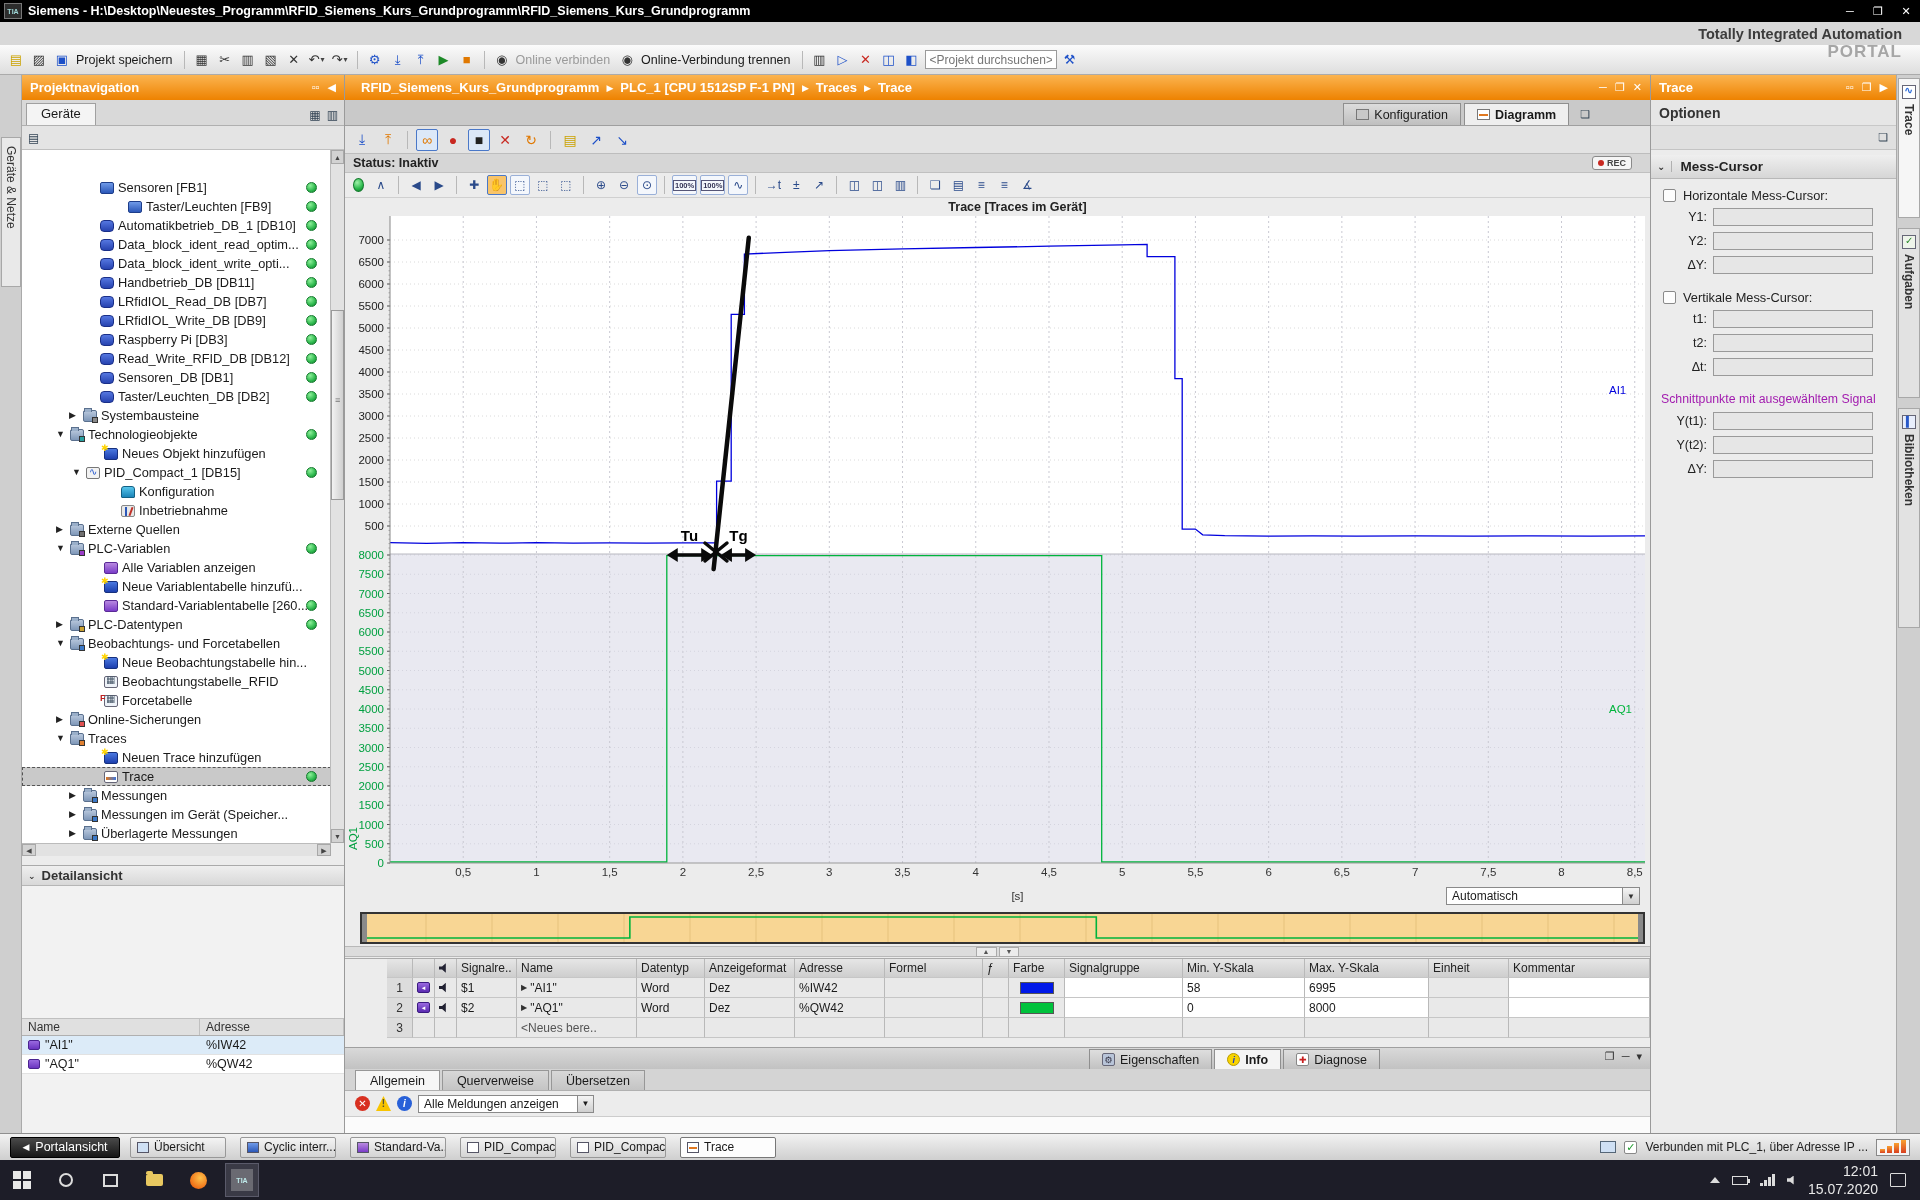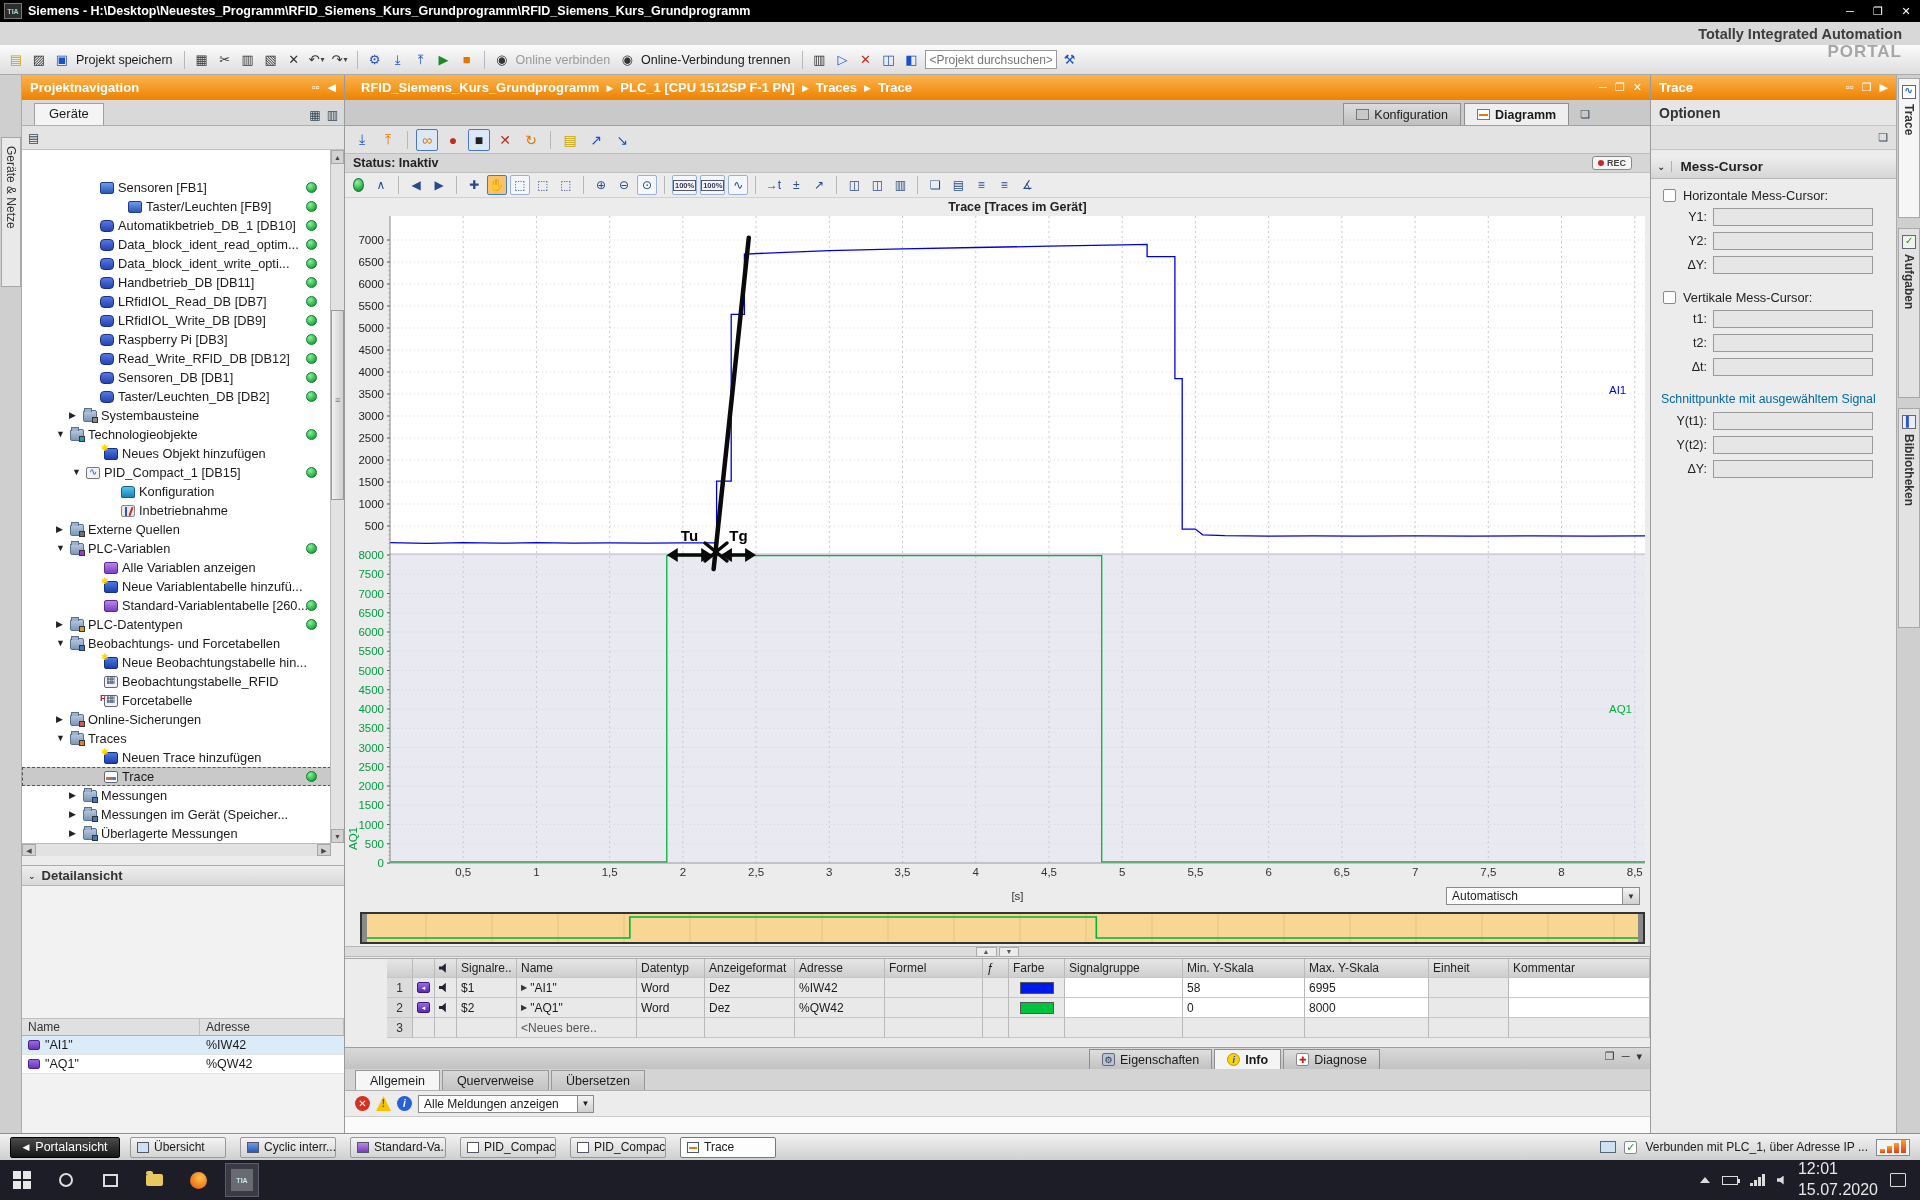--- a/index.html
+++ b/index.html
@@ -28,21 +28,21 @@
   
   .phead{height:25px;background:linear-gradient(#fbb450,#ee8200);color:#fff;font-weight:bold;font-size:13px;display:flex;align-items:center;padding:0 8px;}
   .phead .pico{margin-left:auto;display:flex;gap:8px;font-size:11px;color:#fff;font-weight:normal;}
   
   #left-strip{left:0;top:75px;width:22px;height:1058px;background:#cfcfcf;border-right:1px solid #aaa;}
   .vtab{writing-mode:vertical-rl;background:#e9e9e9;border:1px solid #a8a8a8;color:#333;font-size:12px;display:flex;align-items:center;padding:8px 1px;gap:6px;}
   #left-tab{position:absolute;left:1px;top:62px;width:20px;height:150px;}
   
   #nav{left:22px;top:75px;width:323px;height:1058px;background:#ececec;border-right:1px solid #9a9a9a;}
   #nav-tabrow{position:absolute;left:0;top:25px;width:100%;height:26px;background:#d9d9d9;border-bottom:1px solid #b0b0b0;display:flex;align-items:flex-end;}
-  #nav-devtab{height:22px;background:#f4f4f4;border:1px solid #a0a0a0;border-bottom:none;padding:2px 14px;font-size:13px;margin-left:12px;}
+  #nav-devtab{height:22px;background:#f4f4f4;border:1px solid #a0a0a0;border-bottom:none;padding:2px 14px;font-size:13px;margin-left:4px;}
   #nav-tabrow .ticons{margin-left:auto;margin-bottom:3px;display:flex;gap:6px;padding-right:6px;font-size:12px;color:#345;}
   #nav-minibar{position:absolute;left:0;top:51px;width:100%;height:24px;background:#e4e4e4;border-bottom:1px solid #c0c0c0;display:flex;align-items:center;padding:0 6px;font-size:12px;color:#345;}
   #tree{position:absolute;left:0;top:75px;width:309px;height:693px;background:#fff;overflow:hidden;}
   .trow{position:relative;height:19px;display:flex;align-items:center;font-size:12.8px;white-space:nowrap;}
   .trow.sel{background:#c9c9c9;outline:1px dashed #555;outline-offset:-1px;}
   .trow .arr{position:absolute;font-size:9px;color:#222;top:4px;}
   .trow .lbl{margin-left:4px;}
   .trow .dot{position:absolute;right:14px;top:4px;width:11px;height:11px;border-radius:50%;background:radial-gradient(circle at 35% 30%,#8ef09a,#2db84d 60%,#157a2e);border:1px solid #157a2e;}
   .tico{width:14px;height:12px;border-radius:2px;flex:0 0 auto;position:relative;}
   .tico.fb{background:linear-gradient(#6f9ae8,#2b57b8);border:1px solid #1d3d8a;}
@@ -147,21 +147,21 @@
   #opt-title{position:absolute;left:0;top:25px;width:100%;height:26px;background:#e6e6e6;border-bottom:1px solid #c8c8c8;display:flex;align-items:center;padding:0 8px;font-size:14px;font-weight:bold;color:#333;}
   #opt-minibar{position:absolute;left:0;top:51px;width:100%;height:24px;background:#e0e0e0;border-bottom:1px solid #c4c4c4;display:flex;align-items:center;justify-content:flex-end;padding-right:8px;font-size:11px;color:#345;}
   #opt-section{position:absolute;left:0;top:80px;width:100%;height:24px;background:linear-gradient(#efefef,#d6d6d6);border-bottom:1px solid #b8b8b8;display:flex;align-items:center;gap:8px;padding:0 6px;font-size:13.5px;font-weight:bold;color:#222;}
   #opt-section .chev{font-size:10px;color:#333;border-right:1px solid #b0b0b0;padding-right:6px;}
   .optgroup{position:absolute;left:0;width:100%;}
   .cbrow{display:flex;align-items:center;gap:7px;padding-left:12px;font-size:12.8px;color:#222;height:20px;}
   .cbox{width:13px;height:13px;background:#fdfdfd;border:1px solid #8a8a8a;border-radius:2px;}
   .fieldrow{display:flex;align-items:center;height:24px;}
   .fieldrow label{width:62px;text-align:right;font-size:12.5px;color:#222;padding-right:6px;}
   .fieldrow .inp{width:160px;height:18px;background:#e6e6e6;border:1px solid #9a9a9a;}
-  .optheading{padding-left:10px;font-size:12.3px;color:#0369a1;height:20px;display:flex;align-items:center;white-space:nowrap;overflow:hidden;}
+  .optheading{padding-left:10px;font-size:12.3px;color:#a21caf;height:20px;display:flex;align-items:center;white-space:nowrap;overflow:hidden;}
   
   #right-strip{left:1896px;top:75px;width:24px;height:1058px;background:#cfcfcf;border-left:1px solid #aaa;}
   .rtab{position:absolute;left:1px;width:22px;writing-mode:vertical-rl;background:#e2e2e2;border:1px solid #a8a8a8;color:#333;font-size:12px;font-weight:bold;display:flex;align-items:center;padding:6px 1px;gap:5px;}
   .rtab.active{background:#f6f6f6;}
   .rtabico{width:14px;height:14px;border:1px solid #667;background:#fff;writing-mode:horizontal-tb;position:relative;flex:0 0 auto;}
   .rtabico.trace::after{content:"∿";position:absolute;left:1px;top:-2px;color:#2868d8;font-size:11px;}
   .rtabico.tasks{background:#eef4ea;} .rtabico.tasks::after{content:"✓";position:absolute;left:2px;top:-1px;color:#2a8a2a;font-size:10px;}
   .rtabico.libraries{background:#e8eefc;} .rtabico.libraries::after{content:"▍";position:absolute;left:3px;top:0;color:#2858c8;font-size:10px;}
   
   #tiabar{left:0;top:1133px;width:1920px;height:27px;background:linear-gradient(#f2f2f2,#cfcfcf);border-top:1px solid #8f8f8f;display:flex;align-items:center;padding:0 10px;gap:10px;}
@@ -186,21 +186,21 @@
   .ffx{width:17px;height:17px;border-radius:50%;background:radial-gradient(circle at 60% 35%,#ffc24a,#f07018 70%,#b03a10);}
   .tiaapp{width:34px;height:34px;background:#3a3a46;border:1px solid #5a5a6a;display:flex;align-items:center;justify-content:center;}
   .tiaapp .sq{width:22px;height:22px;background:#6a6a72;color:#bfeaea;font-size:7px;font-weight:bold;display:flex;align-items:center;justify-content:center;}
   #tray{margin-left:auto;display:flex;align-items:center;gap:12px;padding-right:14px;}
   #tray .tri{width:0;height:0;border-left:5px solid transparent;border-right:5px solid transparent;border-bottom:6px solid #dcdcdc;}
   #tray .batt{width:16px;height:9px;border:1px solid #dcdcdc;position:relative;}
   #tray .batt::after{content:"";position:absolute;right:-3px;top:2px;width:2px;height:4px;background:#dcdcdc;}
   #tray .net{display:flex;align-items:flex-end;gap:1px;}
   #tray .net i{width:3px;background:#dcdcdc;}
   #tray .spkr{width:9px;height:9px;background:#dcdcdc;clip-path:polygon(0 30%,35% 30%,75% 0,75% 100%,35% 70%,0 70%);}
-  #clock{text-align:left;font-size:16px;line-height:1.3;}
+  #clock{text-align:right;font-size:14px;line-height:1.3;}
   #notif{width:16px;height:14px;border:1px solid #dcdcdc;border-radius:1px;}
   svg text{font-family:"Liberation Sans","DejaVu Sans",sans-serif;}
 </style>
 </head>
 <body>
 
 <div id="app">
 
   <div class="abs" id="titlebar">
     <div id="tia-logo">TIA</div>

